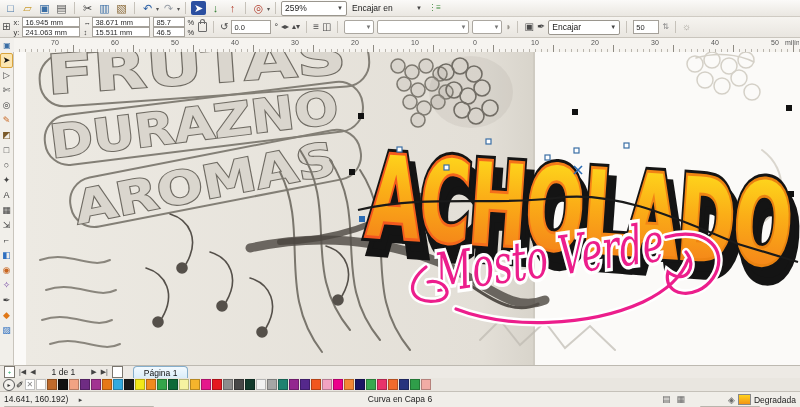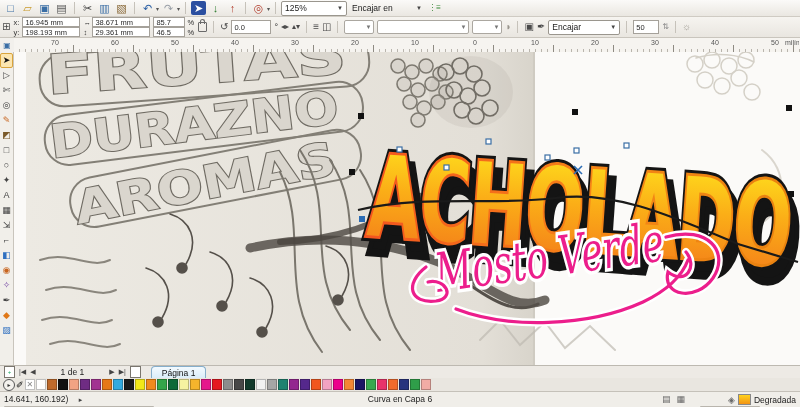--- a/index.html
+++ b/index.html
@@ -75,21 +75,21 @@
   #canvas{left:14px;top:52px;width:786px;height:313px;background:#FBFAF8;overflow:hidden;}
   #canvas svg{position:absolute;left:12px;top:0;}
 
   
   #page-bar{left:0;top:365px;width:800px;height:13px;background:#EDEAE5;
     border-top:1px solid #BDB9B1;display:flex;align-items:center;gap:4px;
     padding-left:4px;box-sizing:border-box;}
   .pgico{width:9px;height:10px;background:#fff;border:1px solid #7a766e;position:relative;font-size:6px;
     display:flex;align-items:center;justify-content:center;color:#2a6;}
   .navg{font-size:7px;color:#444;}
-  #page-counter{font-size:8.5px;color:#222;margin:0 21px;}
+  #page-counter{font-size:8.5px;color:#222;margin:0 12px;}
   #page-tab{height:12px;margin-left:6px;padding:0 10px;background:linear-gradient(#F3FAFF,#D8ECF8);
     border:1px solid #85AECB;border-bottom:none;border-radius:4px 4px 0 0;
     display:flex;align-items:center;font-size:8.5px;color:#111;}
 
   
   #palette{left:0;top:378px;width:800px;height:13px;background:#E9E6E0;
     display:flex;align-items:center;gap:1px;padding-left:3px;box-sizing:border-box;}
   .palbtn{width:10px;height:10px;border-radius:50%;border:1px solid #555;background:#f4f2ee;
     display:flex;align-items:center;justify-content:center;font-size:6px;color:#333;}
   .palpen{font-size:9px;color:#111;}
@@ -132,50 +132,50 @@
       <span class="vsep"></span>
       <span class="tbico" style="color: rgb(255, 255, 255); background: rgb(43, 79, 160);">➤</span>
       <span class="tbico" style="color: rgb(42, 122, 42);">↓</span>
       <span class="tbico" style="color: rgb(176, 58, 42);">↑</span>
       <span class="vsep"></span>
       <span class="tbico" style="color: rgb(176, 58, 42);">◎</span>
       <span class="dd">▾</span>
     </span>
   <span class="vsep"></span>
   <span class="combo" id="zoom-combo">
-    <span>125%</span>
+    <span>259%</span>
     <span class="car">▼</span>
   </span>
   <span class="combo" id="snap-combo">
     <span>Encajar en</span>
     <span class="car">▼</span>
   </span>
   <span class="tbico" style="color:#3a8a3a;font-size:8px;">⋮≡</span>
 </div>
 
 <div id="prop-bar" class="abs">
   <span class="pbi">⊞</span>
   <span class="stack">
     <span class="frow">
       <span class="flbl">x:</span>
       <span class="fld w52">16.945 mm</span>
     </span>
     <span class="frow">
       <span class="flbl">y:</span>
-      <span class="fld w52">198.193 mm</span>
+      <span class="fld w52">241.063 mm</span>
     </span>
   </span>
   <span class="stack">
     <span class="frow">
       <span class="flbl">↔</span>
       <span class="fld w52">38.671 mm</span>
     </span>
     <span class="frow">
       <span class="flbl">↕</span>
-      <span class="fld w52">29.361 mm</span>
+      <span class="fld w52">15.511 mm</span>
     </span>
   </span>
   <span class="stack">
     <span class="frow">
       <span class="fld w30">85.7</span>
       <span class="pct">%</span>
     </span>
     <span class="frow">
       <span class="fld w30">46.5</span>
       <span class="pct">%</span>

